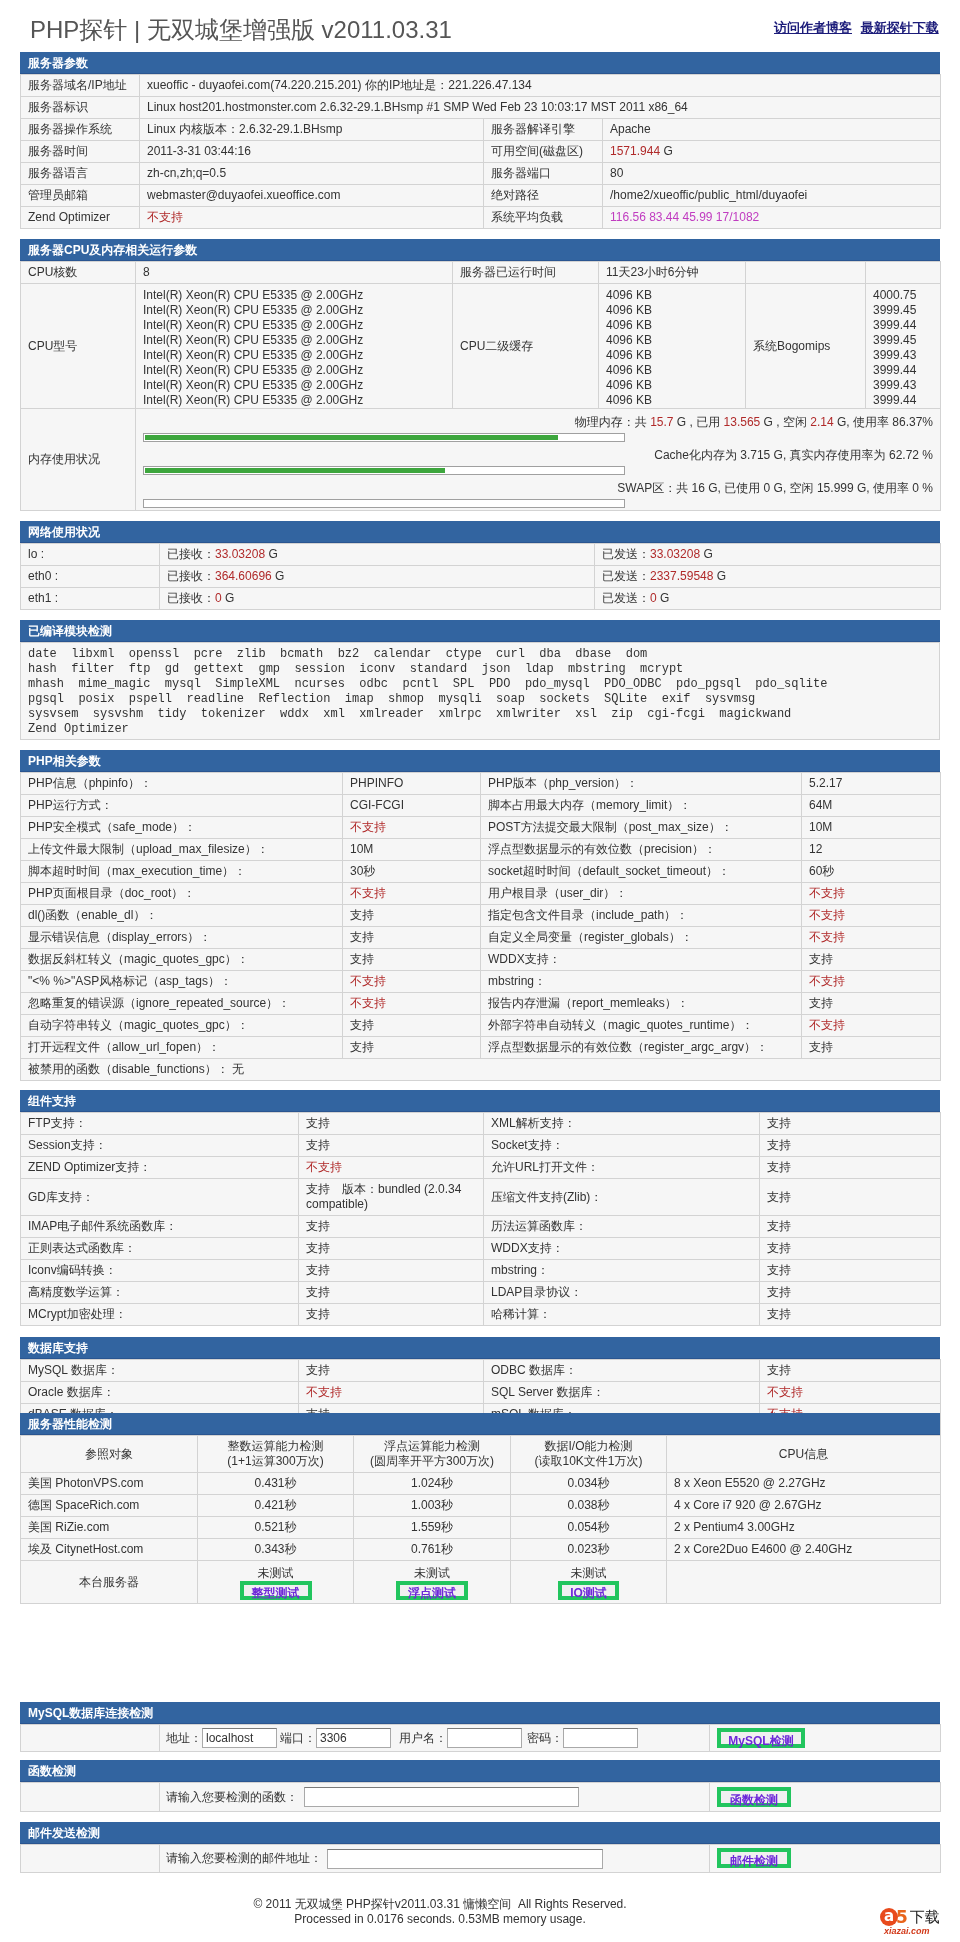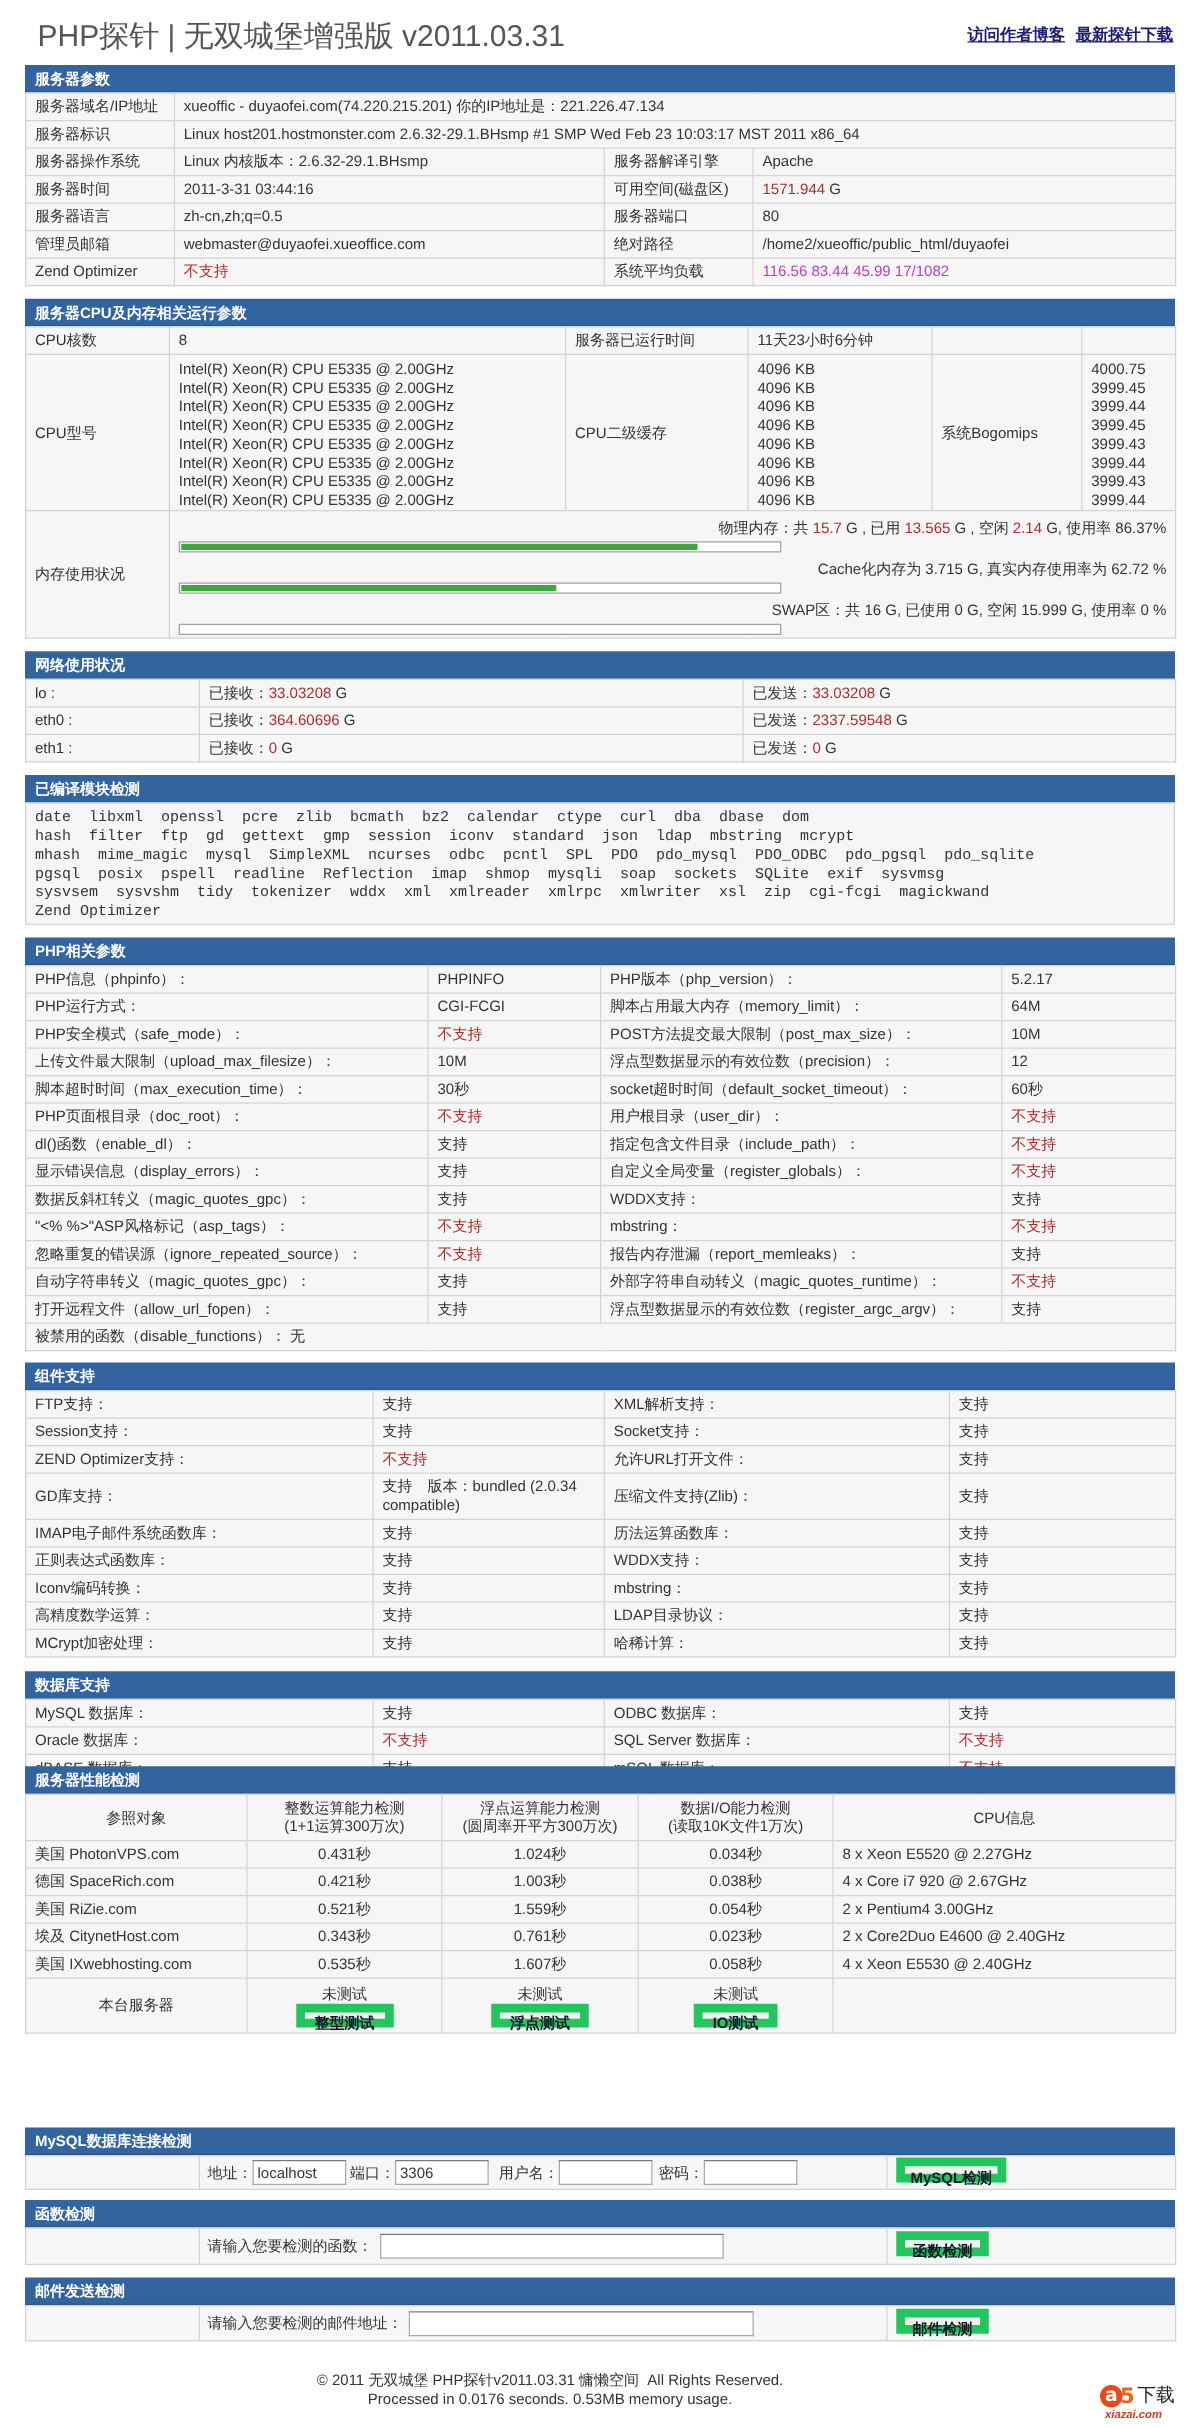--- a/index.html
+++ b/index.html
@@ -17,21 +17,21 @@
 .neg{color:var(--negative);}
 .load{color:var(--load-average);}
 .center{text-align:center;}
 .top{vertical-align:top;padding-top:4px;}
 .mono{font-family:"Liberation Mono","DejaVu Sans Mono",monospace;font-size:12px;white-space:pre;line-height:15px;padding-top:4px;vertical-align:top;}
 .bar{width:482px;height:9px;border:1px solid #a0a0a0;background:#fff;padding:1px;margin-top:3px;}
 .bar-fill{height:100%;background:var(--progress-fill);}
 .mem-line{line-height:15px;text-align:right;}
 .mem-block+.mem-block{margin-top:6px;}
 .wrap{white-space:normal;}
-.btn{display:inline-block;border:7px solid #22c55e;background:#f0f0f0;color:#0f172a;font-weight:bold;font-size:12px;height:19px;line-height:17px;padding:0 8px;font-family:"Liberation Sans","DejaVu Sans",sans-serif;cursor:pointer;}
+.btn{display:inline-block;border:4px solid #22c55e;background:#f0f0f0;color:#6d28d9;font-weight:bold;font-size:12px;height:19px;line-height:17px;padding:0 8px;font-family:"Liberation Sans","DejaVu Sans",sans-serif;cursor:pointer;}
 .inp{display:inline-block;vertical-align:middle;height:20px;border:1px solid #a9a9a9;border-top-color:#7a7a7a;background:#fff;font-size:12px;padding:0 3px;font-family:"Liberation Sans","DejaVu Sans",sans-serif;color:#333;}
 .lbl{display:inline-block;vertical-align:middle;}
 .form-row{display:flex;align-items:center;}
 .footer{position:absolute;left:0;width:880px;top:1897px;text-align:center;line-height:15px;color:#333;font-size:12px;}
 .watermark{position:absolute;left:880px;top:1908px;width:70px;}
 .wm-top{display:flex;align-items:flex-end;height:18px;}
 .wm-a{display:inline-block;width:18px;height:18px;border-radius:50%;background:#e84a1c;color:#fff;font-weight:bold;font-size:15px;line-height:17px;text-align:center;font-family:"DejaVu Sans",sans-serif;}
 .wm-5{color:#e8641c;font-weight:bold;font-size:17px;line-height:18px;font-family:"DejaVu Sans",sans-serif;margin-left:-2px;}
 .wm-dl{color:#222;font-size:15px;line-height:18px;margin-left:2px;}
 .wm-domain{color:#d23a1a;font-size:9px;font-style:italic;font-weight:bold;line-height:10px;padding-left:4px;}
@@ -474,27 +474,20 @@
           <td>2 x Pentium4 3.00GHz</td>
         </tr>
     <tr>
           <td>埃及 CitynetHost.com</td>
           <td class="center">0.343秒</td>
           <td class="center">0.761秒</td>
           <td class="center">0.023秒</td>
           <td>2 x Core2Duo E4600 @ 2.40GHz</td>
         </tr>
     <tr>
-          <td>美国 IXwebhosting.com</td>
-          <td class="center">0.535秒</td>
-          <td class="center">1.607秒</td>
-          <td class="center">0.058秒</td>
-          <td>4 x Xeon E5530 @ 2.40GHz</td>
-        </tr>
-    <tr>
       <td class="center" style="height:43px">本台服务器</td>
       <td class="center" style="vertical-align:top;padding-top:5px"><div>未测试</div><span class="btn">整型测试</span></td>
       <td class="center" style="vertical-align:top;padding-top:5px"><div>未测试</div><span class="btn">浮点测试</span></td>
       <td class="center" style="vertical-align:top;padding-top:5px"><div>未测试</div><span class="btn">IO测试</span></td>
       <td></td>
     </tr>
   </tbody>
     </table>
 </div>
 

